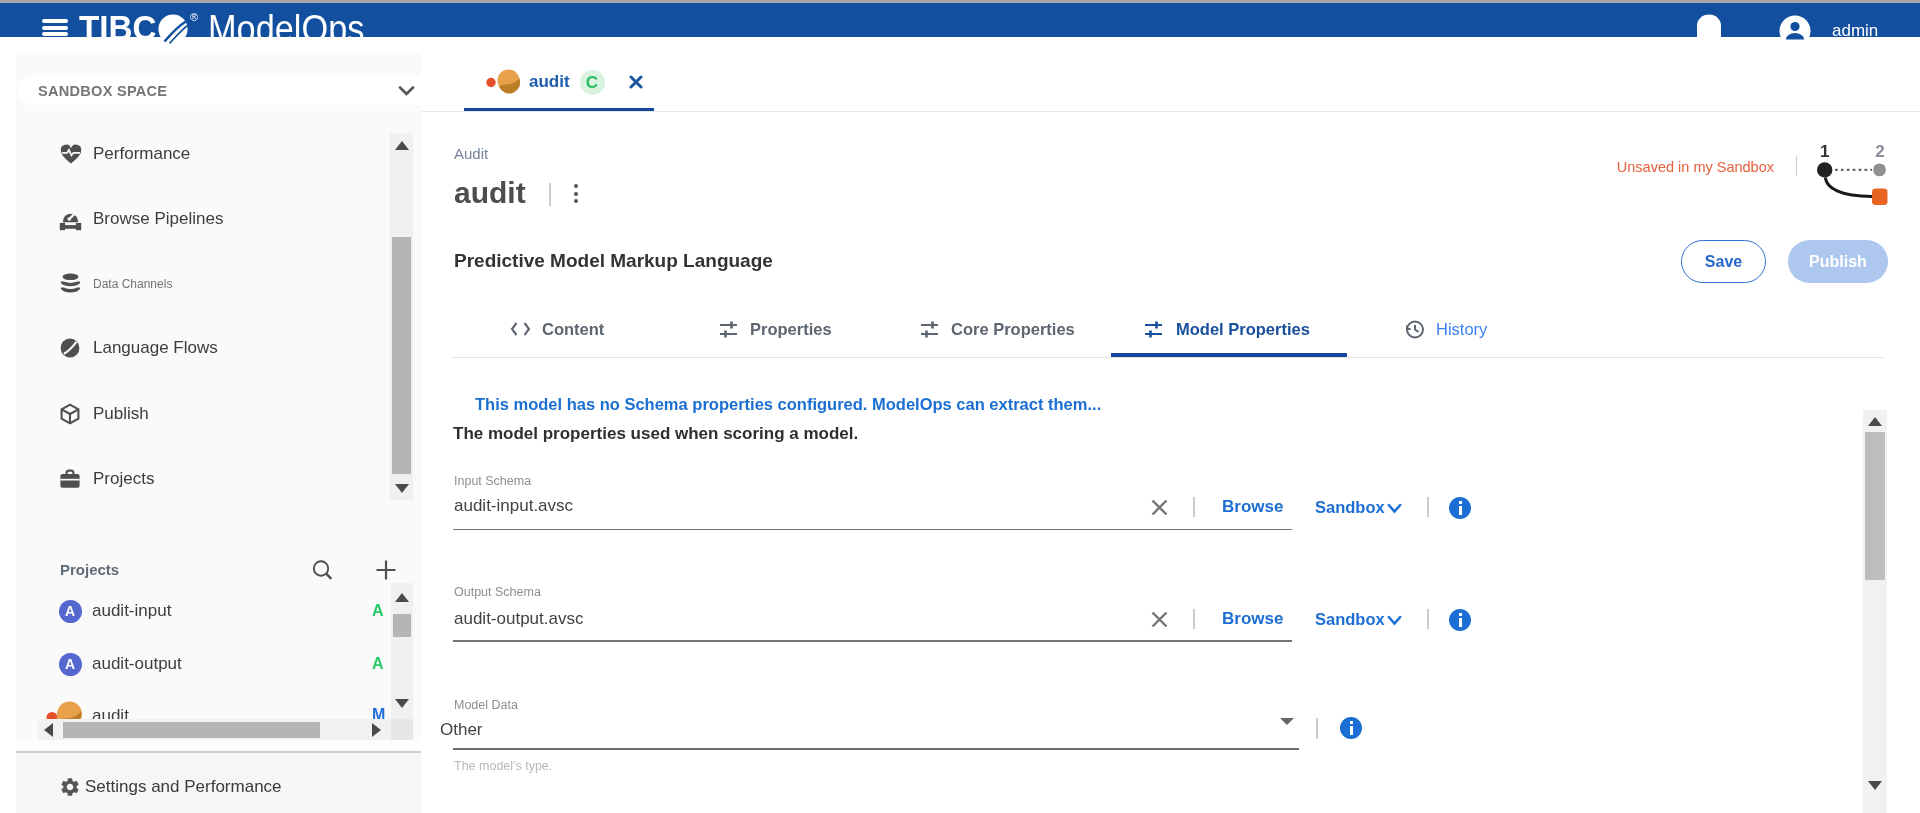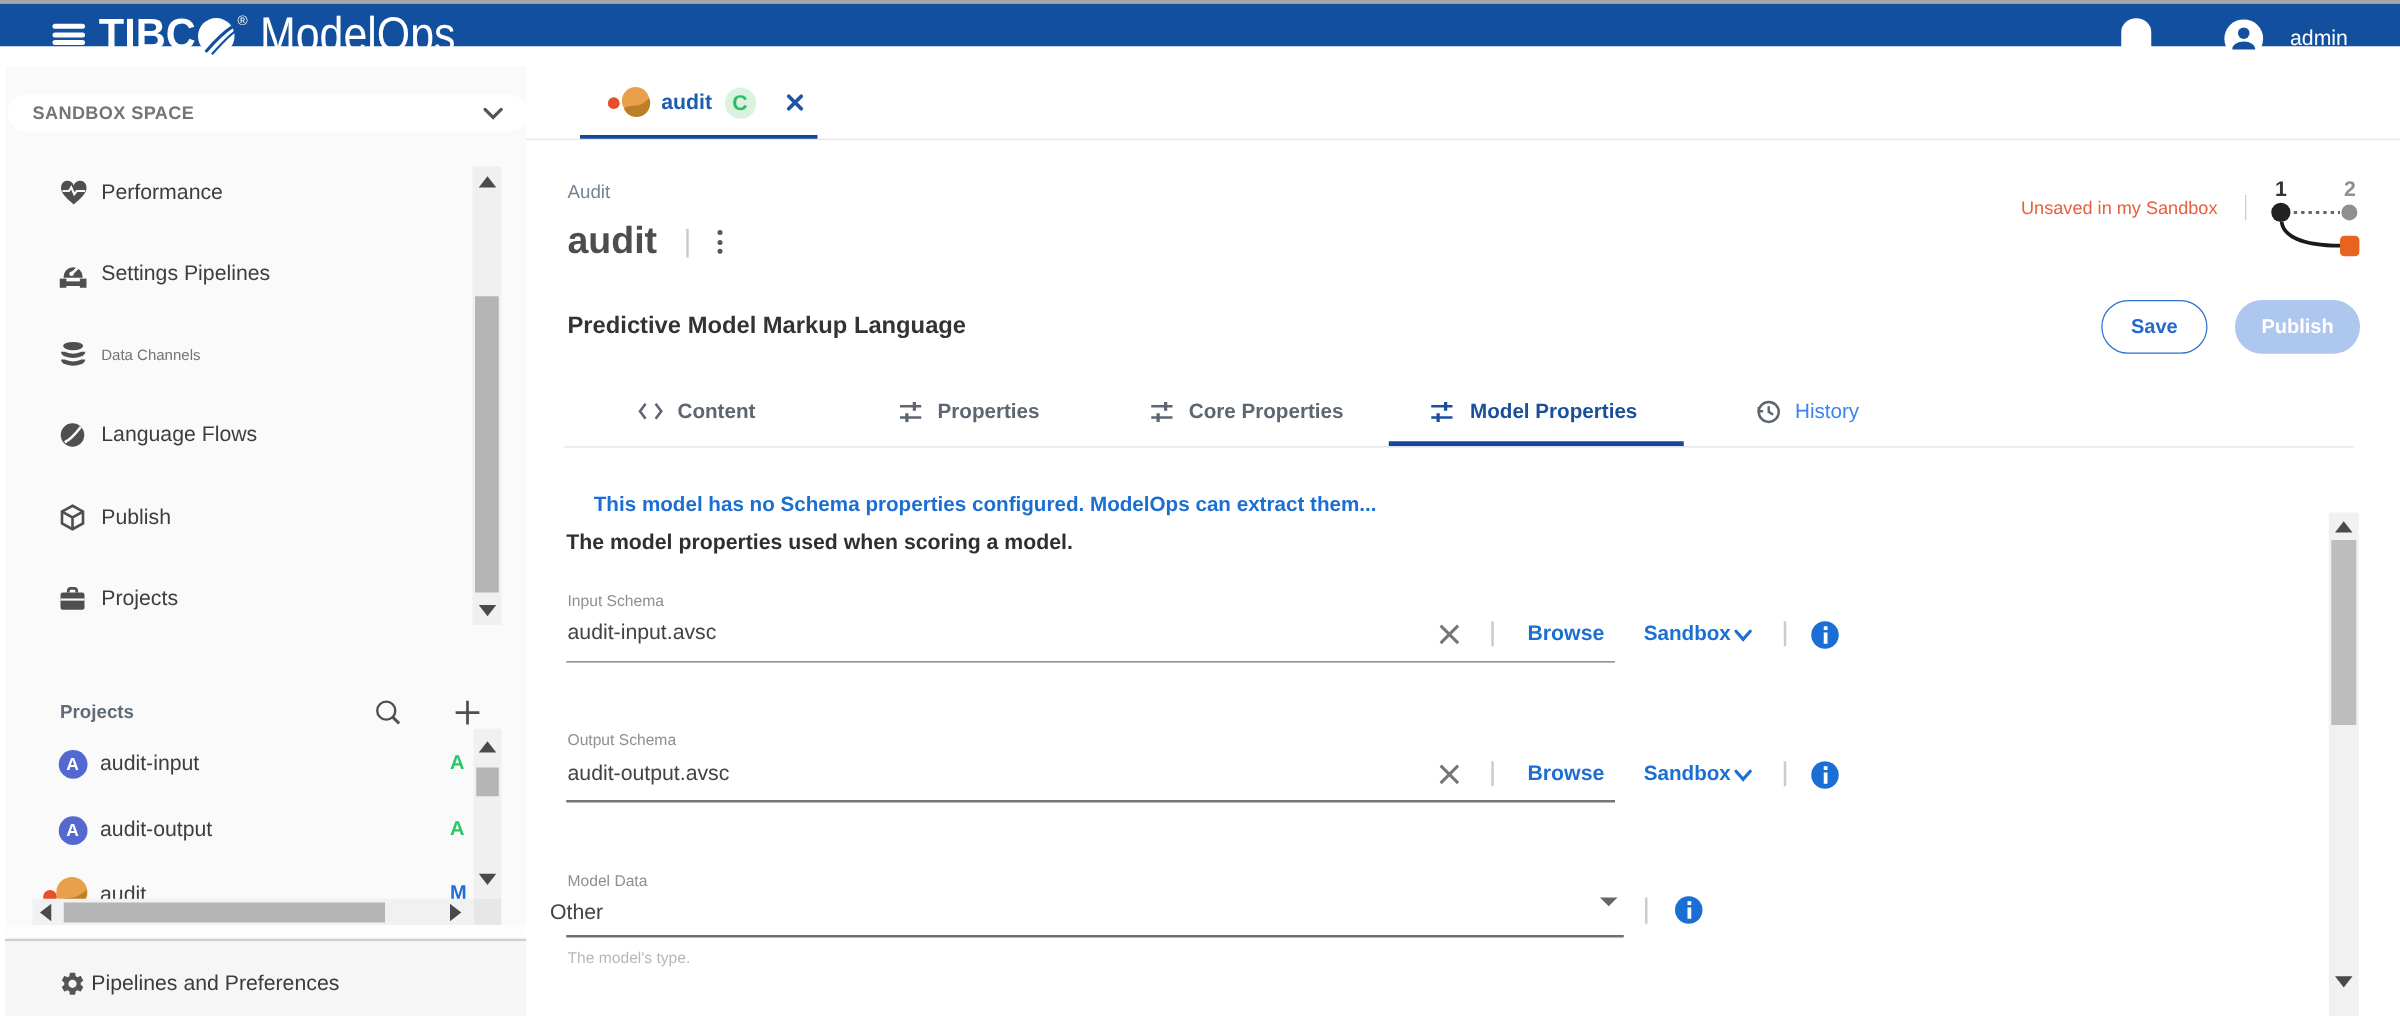--- a/index.html
+++ b/index.html
@@ -33,21 +33,21 @@
   </svg>
 
   <svg class="abs" style="left:1779px;top:12px" width="32" height="32" viewBox="0 0 32 32">
     <circle cx="16" cy="16" r="15.5" fill="#fff"></circle>
     <circle cx="16" cy="11.5" r="4.6" fill="#12509f"></circle>
     <path d="M6.8 24.5 a 9.2 6.4 0 0 1 18.4 0 z" fill="#12509f"></path>
   </svg>
   <div class="abs" style="left:1832px;top:17.5px;color:#fff;font-size:17px">admin</div>
 </div>
 
-<div class="abs" id="sidebar" style="left:4px;top:53px;width:420px;height:760px;background:#fafafa;border-right:1px solid #e8e8e8">
+<div class="abs" id="sidebar" style="left:16px;top:53px;width:420px;height:760px;background:#fafafa;border-right:1px solid #e8e8e8">
 
   <div class="abs" style="left:2px;top:23px;width:416px;height:29px;background:#fff;border-radius:15px">
     <div class="abs" style="left:20px;top:0;height:29px;line-height:30px;font-size:14.5px;font-weight:bold;color:#757575;letter-spacing:0.3px">SANDBOX SPACE</div>
     <svg class="abs" style="left:380px;top:9px" width="17" height="12" viewBox="0 0 17 12">
         <path d="M2 2.5 L8.5 9 L15 2.5" stroke="#555" stroke-width="2.6" fill="none" stroke-linecap="round"></path>
       </svg>
   </div>
 
   <div class="abs" style="left:43px;top:90px"><svg width="24" height="22" viewBox="0 0 24 22">
         <path d="M12 20.5 C6 15.5 1.8 11.5 1.8 7.2 A5.2 5.2 0 0 1 12 5.4 A5.2 5.2 0 0 1 22.2 7.2 C22.2 11.5 18 15.5 12 20.5 Z" fill="#4f4f4f"></path>
@@ -55,21 +55,21 @@
       </svg></div>
   <div class="abs" style="left:77px;top:90px;height:22px;line-height:22px;font-size:17px;color:#3d3d3d">Performance</div>
   <div class="abs" style="left:43px;top:155px"><svg width="23" height="23" viewBox="0 0 23 23">
         <path d="M3.9 13.4 a7.6 7.6 0 1 1 15.2 0 l0 0.8 h-15.2 z" fill="#4f4f4f"></path>
         <path d="M10.6 10.8 L16.6 4.9" stroke="#fafafa" stroke-width="2.2" stroke-linecap="round"></path>
         <circle cx="10.2" cy="11" r="1.8" fill="#fafafa"></circle>
         <rect x="0.8" y="14.9" width="5.3" height="7.3" fill="#4f4f4f"></rect>
         <rect x="16.9" y="14.9" width="5.3" height="7.3" fill="#4f4f4f"></rect>
         <rect x="5.8" y="17.1" width="11.4" height="3.7" fill="#4f4f4f"></rect>
       </svg></div>
-  <div class="abs" style="left:77px;top:155px;height:22px;line-height:22px;font-size:17px;color:#3d3d3d">Settings Pipelines</div>
+  <div class="abs" style="left:77px;top:155px;height:22px;line-height:22px;font-size:17px;color:#3d3d3d">Browse Pipelines</div>
   <div class="abs" style="left:44px;top:219.5px"><svg width="21" height="22" viewBox="0 0 21 22">
         <ellipse cx="10.5" cy="3.8" rx="8" ry="3.3" fill="#4f4f4f"></ellipse>
         <path d="M2.5 8.4 c0 1.8 3.6 3.2 8 3.2 s8-1.4 8-3.2" stroke="#4f4f4f" stroke-width="3.4" fill="none"></path>
         <path d="M2.5 14.6 c0 1.8 3.6 3.2 8 3.2 s8-1.4 8-3.2" stroke="#4f4f4f" stroke-width="3.4" fill="none"></path>
       </svg></div>
   <div class="abs" style="left:77px;top:219.5px;height:22px;line-height:22px;font-size:12px;color:#737373">Data Channels</div>
   <div class="abs" style="left:43px;top:284px"><svg width="22" height="22" viewBox="0 0 22 22">
         <circle cx="11" cy="11" r="9.4" fill="#4f4f4f"></circle>
         <path d="M4.8 16.8 C9.5 14.5 13.5 10 17.6 4.6" stroke="#fafafa" stroke-width="2.1" fill="none"></path>
       </svg></div>
@@ -124,21 +124,21 @@
   <div class="abs" style="left:28px;top:670px;width:0;height:0;border-top:7px solid transparent;border-bottom:7px solid transparent;border-right:9px solid #4a4a4a"></div>
   <div class="abs" style="left:47px;top:668.5px;width:257px;height:16px;background:#b5b5b5"></div>
   <div class="abs" style="left:356px;top:670px;width:0;height:0;border-top:7px solid transparent;border-bottom:7px solid transparent;border-left:9px solid #4a4a4a"></div>
 
   <div class="abs" style="left:0;top:687px;width:420px;height:12px;background:#fdfdfd"></div>
   <div class="abs" style="left:0;top:698px;width:420px;height:1.5px;background:#cfcfcf"></div>
   <div class="abs" style="left:0;top:699.5px;width:420px;height:60.5px;background:#f6f6f6"></div>
   <svg class="abs" style="left:43px;top:723px" width="22" height="22" viewBox="0 0 24 24">
       <path fill="#555" d="M19.14 12.94c.04-.3.06-.61.06-.94 0-.32-.02-.64-.07-.94l2.03-1.58c.18-.14.23-.41.12-.61l-1.92-3.32c-.12-.22-.37-.29-.59-.22l-2.39.96c-.5-.38-1.03-.7-1.62-.94l-.36-2.54c-.04-.24-.24-.41-.48-.41h-3.84c-.24 0-.43.17-.47.41l-.36 2.54c-.59.24-1.13.57-1.62.94l-2.39-.96c-.22-.08-.47 0-.59.22L2.74 8.87c-.12.21-.08.47.12.61l2.03 1.58c-.05.3-.09.63-.09.94s.02.64.07.94l-2.03 1.58c-.18.14-.23.41-.12.61l1.92 3.32c.12.22.37.29.59.22l2.39-.96c.5.38 1.03.7 1.62.94l.36 2.54c.05.24.24.41.48.41h3.84c.24 0 .44-.17.47-.41l.36-2.54c.59-.24 1.13-.56 1.62-.94l2.39.96c.22.08.47 0 .59-.22l1.92-3.32c.12-.22.07-.47-.12-.61l-2.01-1.58zM12 15.6c-1.98 0-3.6-1.62-3.6-3.6s1.62-3.6 3.6-3.6 3.6 1.62 3.6 3.6-1.62 3.6-3.6 3.6z"></path>
     </svg>
-  <div class="abs" style="left:69px;top:723px;height:22px;line-height:22px;font-size:17px;color:#3b3b3b">Pipelines and Preferences</div>
+  <div class="abs" style="left:69px;top:723px;height:22px;line-height:22px;font-size:17px;color:#3b3b3b">Settings and Performance</div>
 </div>
 
 <div class="abs" id="main" style="left:421px;top:53px;width:1499px;height:760px;background:#fff">
 
   <svg class="abs" style="left:65px;top:15.5px" width="44" height="27" viewBox="0 0 44 27">
       <circle cx="22.5" cy="11.5" r="11" fill="#e8a14a"></circle>
       <path d="M13 17.8 C19 13 24.5 19 33.3 9.3 A11 11 0 0 1 13 17.8 Z" fill="#bd7e28"></path>
       <circle cx="5" cy="13.5" r="4.7" fill="#e4502a"></circle>
     </svg>
   <div class="abs" style="left:108px;top:18px;height:22px;line-height:22px;font-size:17px;font-weight:bold;color:#1e5cae">audit</div>

